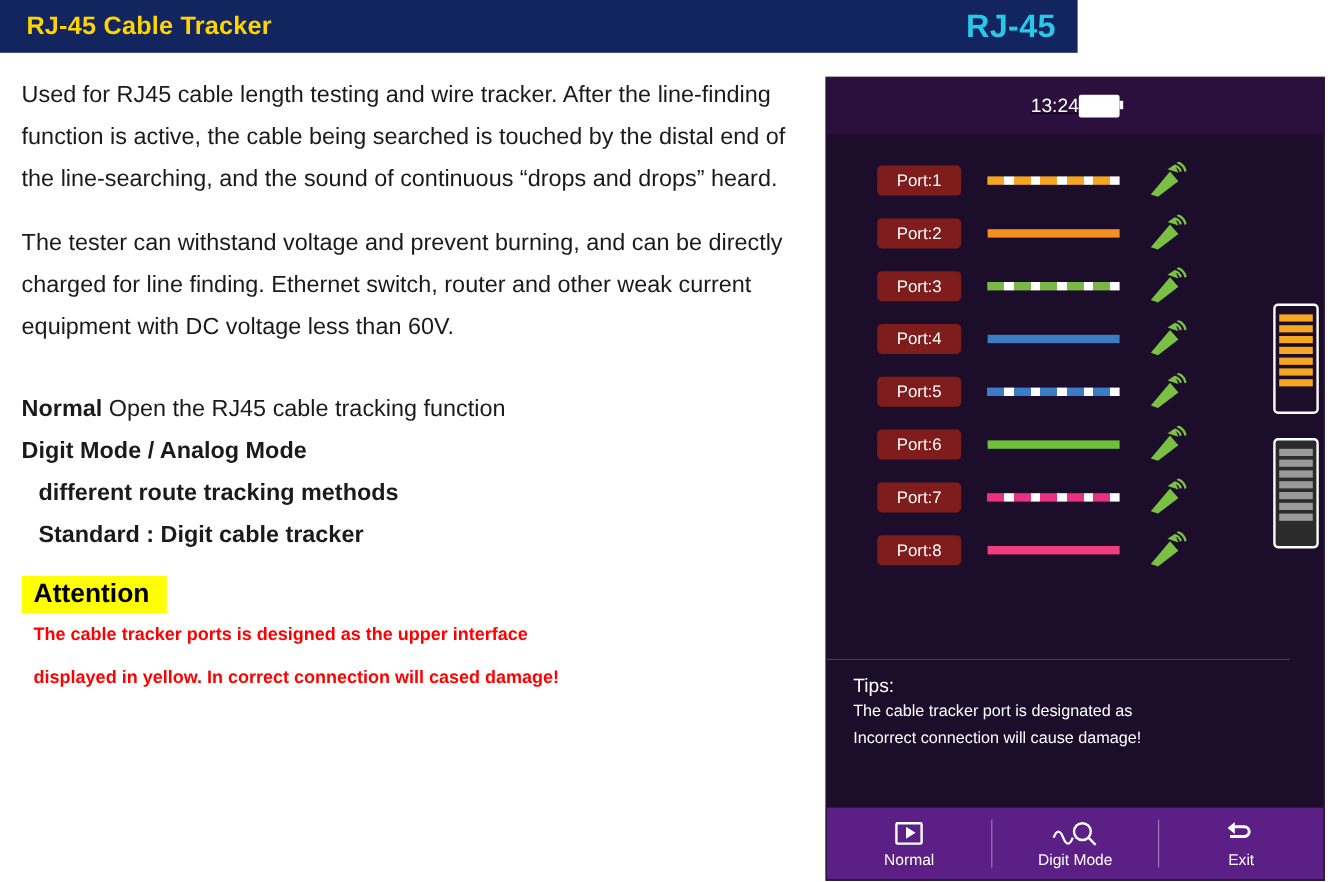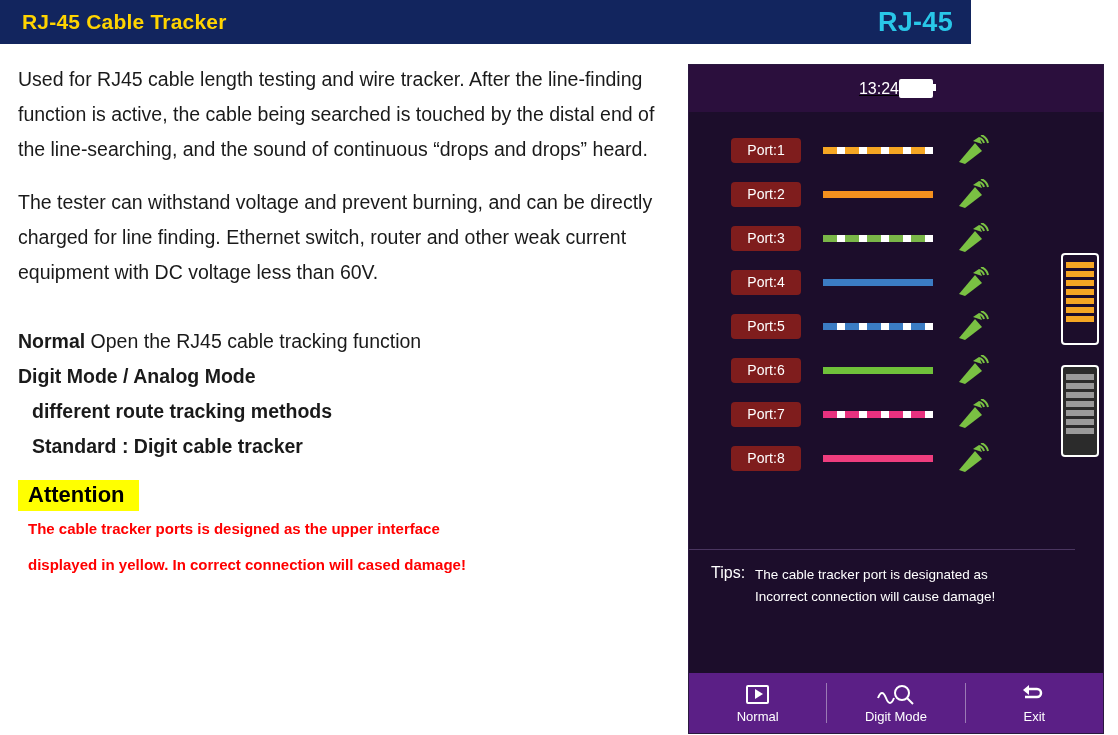--- a/index.html
+++ b/index.html
@@ -12,21 +12,21 @@
     height: 735px;
     font-family: "Liberation Sans", sans-serif;
     overflow: hidden;
     position: relative;
   }
 
   
   #header {
     position: absolute;
     left: 0; top: 0;
-    width: 971px;
+    width: 898px;
     height: 44px;
     background: #12255e;
     display: flex;
     align-items: center;
     justify-content: space-between;
   }
   #header-title {
     color: #ffd400;
     font-size: 21px;
     font-weight: bold;
@@ -212,20 +212,21 @@
   
   #tips {
     position: absolute;
     left: 0;
     top: 484px;
     width: 386px;
     border-top: 1px solid #4a3560;
     padding: 14px 16px 0 22px;
     box-sizing: border-box;
     display: flex;
+    flex-direction: column;
   }
   #tips-label {
     color: #ffffff;
     font-size: 16px;
     margin-right: 10px;
     white-space: nowrap;
   }
   #tips-lines div {
     color: #ffffff;
     font-size: 13.5px;

